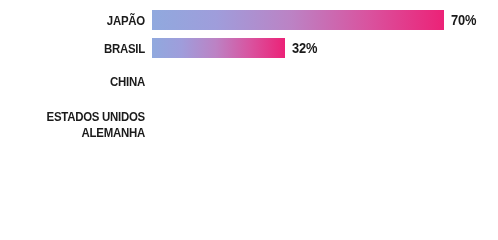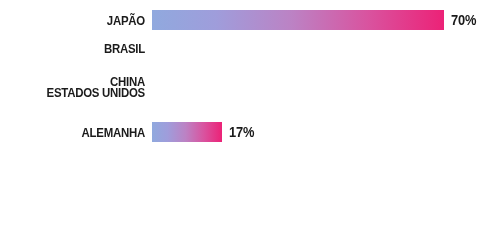--- a/index.html
+++ b/index.html
@@ -78,31 +78,31 @@
   <div class="row" style="top:9px">
     <span class="cat-label">JAPÃO</span>
     <span class="bar-wrap">
       <span class="bar" style="width:292px"></span>
       <span class="bar-value">70%</span>
     </span>
   </div>
 
   <div class="row" style="top:37px">
     <span class="cat-label">BRASIL</span>
+    <span class="bar-wrap">
+      <span class="bar" style="width:133px"></span>
+      <span class="bar-value">32%</span>
+    </span>
   </div>
 
   <div class="row" style="top:70px">
     <span class="cat-label">CHINA</span>
   </div>
 
-  <div class="row" style="top:81px">
+  <div class="row" style="top:105px">
     <span class="cat-label">ESTADOS UNIDOS</span>
   </div>
 
   <div class="row" style="top:121px">
     <span class="cat-label">ALEMANHA</span>
-    <span class="bar-wrap">
-      <span class="bar" style="width:70px"></span>
-      <span class="bar-value">17%</span>
-    </span>
   </div>
 
 </div>
 
 </body></html>

